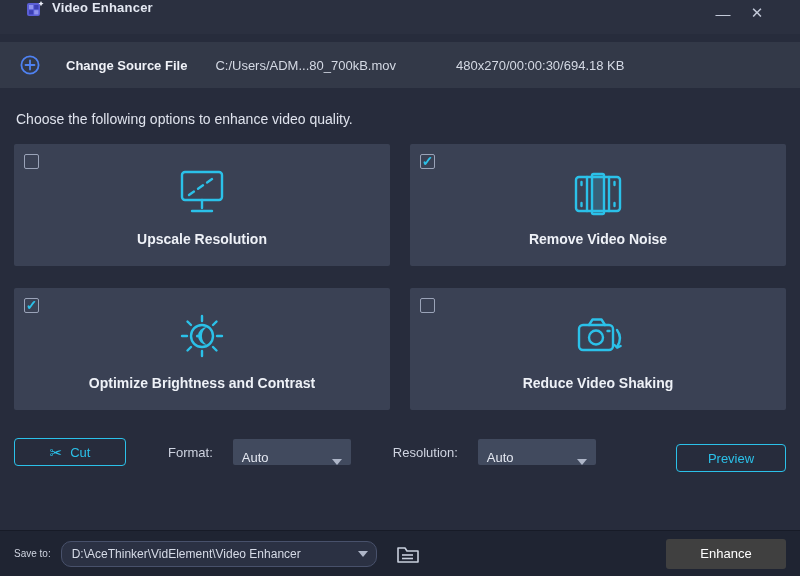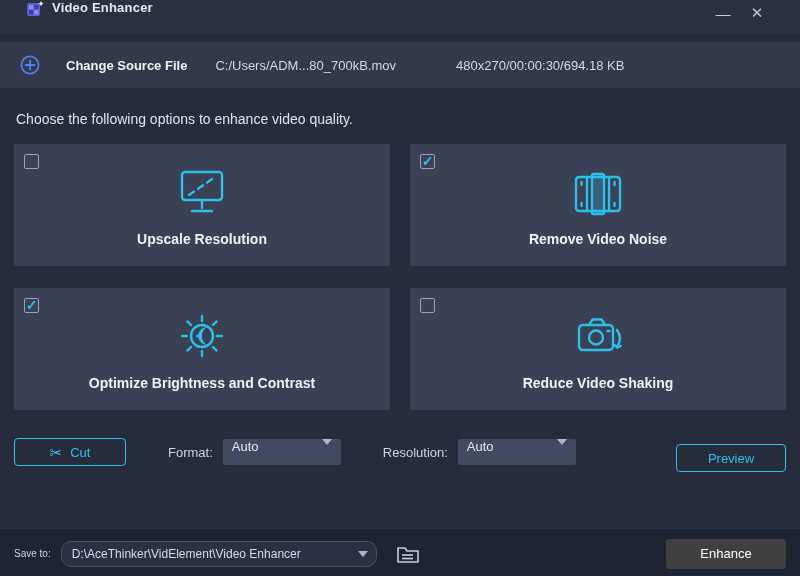--- a/index.html
+++ b/index.html
@@ -65,25 +65,25 @@
   .toolbar {
     display:flex; align-items:center; padding:22px 14px 0 14px; flex:0 0 auto;
   }
   .btn-outline {
     height:28px; border:1px solid #2bc1e9; border-radius:4px; background:transparent;
     color:#2bc1e9; font-size:13px; display:flex; align-items:center; justify-content:center;
     cursor:pointer; font-family:"Liberation Sans", sans-serif;
   }
   .cut-btn { width:112px; gap:8px; }
   .scissors { font-size:15px; line-height:1; }
-  .field-group { display:flex; align-items:center; margin-left:42px; gap:10px; }
+  .field-group { display:flex; align-items:center; margin-left:42px; gap:20px; }
   .field-label { font-size:13px; color:#ced3e0; }
   .dropdown {
     width:118px; height:26px; background:#414a5e; border-radius:2px;
-    display:flex; align-items:flex-start; padding:0 9px; cursor:pointer;
+    display:flex; align-items:flex-end; padding:0 9px; cursor:pointer;
   }
   .dropdown-value { flex:1; font-size:13px; color:#e4e8f1; }
   .tri-down {
     width:0; height:0; border-left:5px solid transparent; border-right:5px solid transparent;
     border-top:6px solid #aeb6c8;
   }
   .preview-btn { width:110px; margin-left:auto;margin-top:12px; }
 
   
   .footer {

